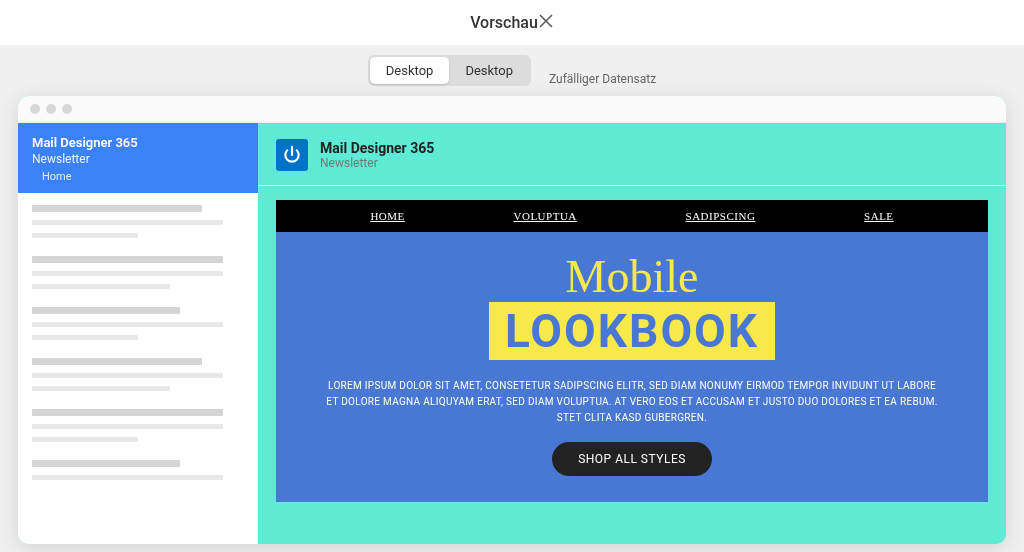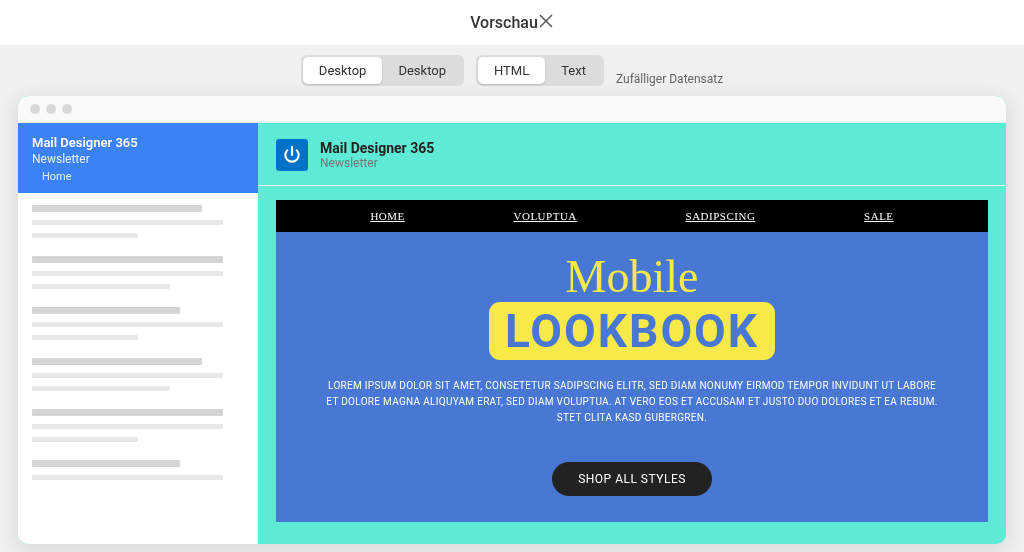--- a/index.html
+++ b/index.html
@@ -33,21 +33,21 @@
     .close-icon {
       cursor: pointer;
       font-size: 18px;
       color: #666;
     }
 
     .toolbar {
       display: flex;
       align-items: center;
       justify-content: center;
-      gap: 12px;
+      gap: 18px;
       padding: 10px 0;
       background: #f0f0f0;
     }
 
     .segmented {
       display: inline-flex;
       background: #dcdcdc;
       border-radius: 6px;
       padding: 2px;
     }
@@ -246,38 +246,37 @@
 
     .lookbook-text {
       display: inline-block;
       background: #f7e94a;
       color: #4977d4;
       font-size: 46px;
       font-weight: 700;
       letter-spacing: 2px;
       padding: 2px 16px;
       margin-top: 2px;
-      border-radius: 11px;
     }
 
     .hero-para {
       font-size: 10px;
       line-height: 1.6;
       margin-top: 18px;
       letter-spacing: 0.3px;
     }
 
     .shop-btn {
       display: inline-block;
       background: #222;
       color: #fff;
       padding: 10px 26px;
       border-radius: 20px;
       font-size: 12px;
-      margin-top: 36px;
+      margin-top: 16px;
       letter-spacing: 0.5px;
     }
   </style>
 </head>
 <body>
 
 <div class="header">
   <div class="header-title">Vorschau</div>
   <div class="close-icon">
     <svg width="16" height="16" viewBox="0 0 16 16">
@@ -285,24 +284,20 @@
         <line x1="14" y1="2" x2="2" y2="14" stroke="#555" stroke-width="1.5"></line>
       </svg>
   </div>
 </div>
 
 <div class="toolbar">
   <div class="segmented">
     <button class="active">Desktop</button>
     <button>Desktop</button>
   </div>
-  <div class="segmented">
-    <button class="active">HTML</button>
-    <button>Text</button>
-  </div>
   <div class="random-link">Zufälliger Datensatz</div>
 </div>
 
 <div class="preview-window">
   <div class="window-chrome">
     <div class="traffic-lights">
       <span></span>
       <span></span>
       <span></span>
     </div>

